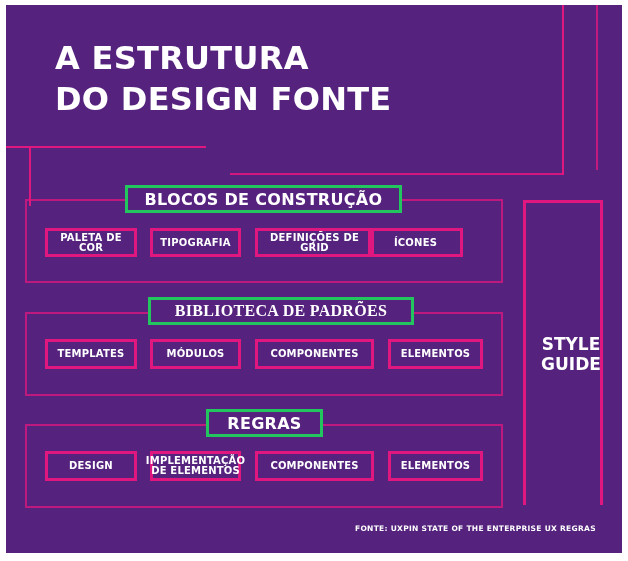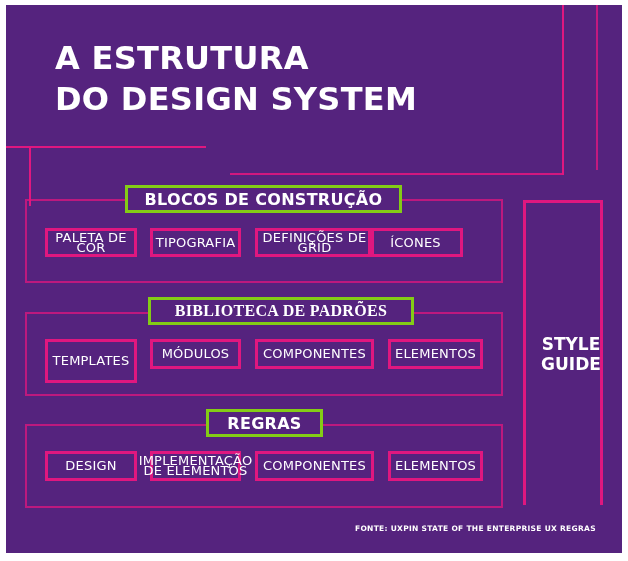--- a/index.html
+++ b/index.html
@@ -4,25 +4,25 @@
   <style>
     html, body { margin: 0; padding: 0; background: #ffffff; }
     body { width: 628px; height: 561px; position: relative; overflow: hidden;
            font-family: "DejaVu Sans", "Liberation Sans", sans-serif; }
     .panel { position: absolute; left: 6px; top: 5px; width: 616px; height: 548px; background: #55237e; }
     .line { position: absolute; background: #e0177f; }
     .title { position: absolute; left: 55px; top: 38px; color: #ffffff; font-weight: bold;
              font-size: 32px; line-height: 41px; letter-spacing: 0.3px; white-space: pre-line; }
     .frame { position: absolute; border: 2px solid #e0177f; box-sizing: border-box; }
     .frame.faint { border-color: rgba(224,23,127,0.75); }
-    .label-box { position: absolute; border: 3px solid #84cc16; box-sizing: border-box; background: #55237e;
+    .label-box { position: absolute; border: 3px solid #22c55e; box-sizing: border-box; background: #55237e;
                  color: #ffffff; font-weight: bold; font-size: 16px; display: flex; align-items: center;
                  justify-content: center; letter-spacing: 0.3px; }
     .cell { position: absolute; border: 3px solid #e0177f; box-sizing: border-box; color: #ffffff;
-            font-weight: normal; font-size: 13px; display: flex; align-items: center; justify-content: center;
+            font-weight: bold; font-size: 10px; display: flex; align-items: center; justify-content: center;
             text-align: center; line-height: 10px; letter-spacing: 0.2px; white-space: pre-line; }
     .style-guide { position: absolute; left: 523px; top: 200px; width: 80px; height: 305px;
                    border: 3px solid #e0177f; border-bottom: none; box-sizing: border-box;
                    display: flex; align-items: center; justify-content: center; padding-left: 16px; }
     .style-guide span { color: #ffffff; font-weight: bold; font-size: 17px; line-height: 20px; text-align: center;
                         white-space: pre-line; }
     .source { position: absolute; left: 355px; top: 524px; color: #ffffff; font-weight: bold; font-size: 7.5px;
               letter-spacing: 0.3px; }
   </style>
 </head>
@@ -30,32 +30,32 @@
 
 <div class="panel"></div>
 
 <div class="line" style="left:562px; top:5px; width:2px; height:170px;"></div>
 <div class="line" style="left:230px; top:173px; width:334px; height:2px; opacity:0.9;"></div>
 <div class="line" style="left:596px; top:5px; width:2px; height:165px; opacity:0.8;"></div>
 <div class="line" style="left:6px; top:146px; width:200px; height:2px;"></div>
 <div class="line" style="left:29px; top:146px; width:2px; height:60px;"></div>
 
 <h1 class="title" style="margin:0;">A ESTRUTURA
-DO DESIGN SYSTEM</h1>
+DO DESIGN FONTE</h1>
 
 <div class="frame faint" style="left:25px; top:199px; width:478px; height:84px;"></div>
 <div class="label-box" style="left:125px; top:185px; width:277px; height:28px;">BLOCOS DE CONSTRUÇÃO</div>
 <div class="cell" style="left:45px; top:228px; width:92px; height:29px;">PALETA DE COR</div>
 <div class="cell" style="left:150px; top:228px; width:91px; height:29px;">TIPOGRAFIA</div>
 <div class="cell" style="left:255px; top:228px; width:119px; height:29px;">DEFINIÇÕES DE GRID</div>
 <div class="cell" style="left:368px; top:228px; width:95px; height:29px;">ÍCONES</div>
 
 <div class="frame faint" style="left:25px; top:312px; width:478px; height:84px;"></div>
 <div class="label-box" style="left:148px; top:297px; width:266px; height:28px;font-family:Liberation Serif, serif;">BIBLIOTECA DE PADRÕES</div>
-<div class="cell" style="left:45px; top:339px; width:92px; height:44px;">TEMPLATES</div>
+<div class="cell" style="left:45px; top:339px; width:92px; height:30px;">TEMPLATES</div>
 <div class="cell" style="left:150px; top:339px; width:91px; height:30px;">MÓDULOS</div>
 <div class="cell" style="left:255px; top:339px; width:119px; height:30px;">COMPONENTES</div>
 <div class="cell" style="left:388px; top:339px; width:95px; height:30px;">ELEMENTOS</div>
 
 <div class="frame faint" style="left:25px; top:424px; width:478px; height:84px;"></div>
 <div class="label-box" style="left:206px; top:409px; width:117px; height:28px;">REGRAS</div>
 <div class="cell" style="left:45px; top:451px; width:92px; height:30px;">DESIGN</div>
 <div class="cell" style="left:150px; top:451px; width:91px; height:30px;">IMPLEMENTAÇÃO
 DE ELEMENTOS</div>
 <div class="cell" style="left:255px; top:451px; width:119px; height:30px;">COMPONENTES</div>

